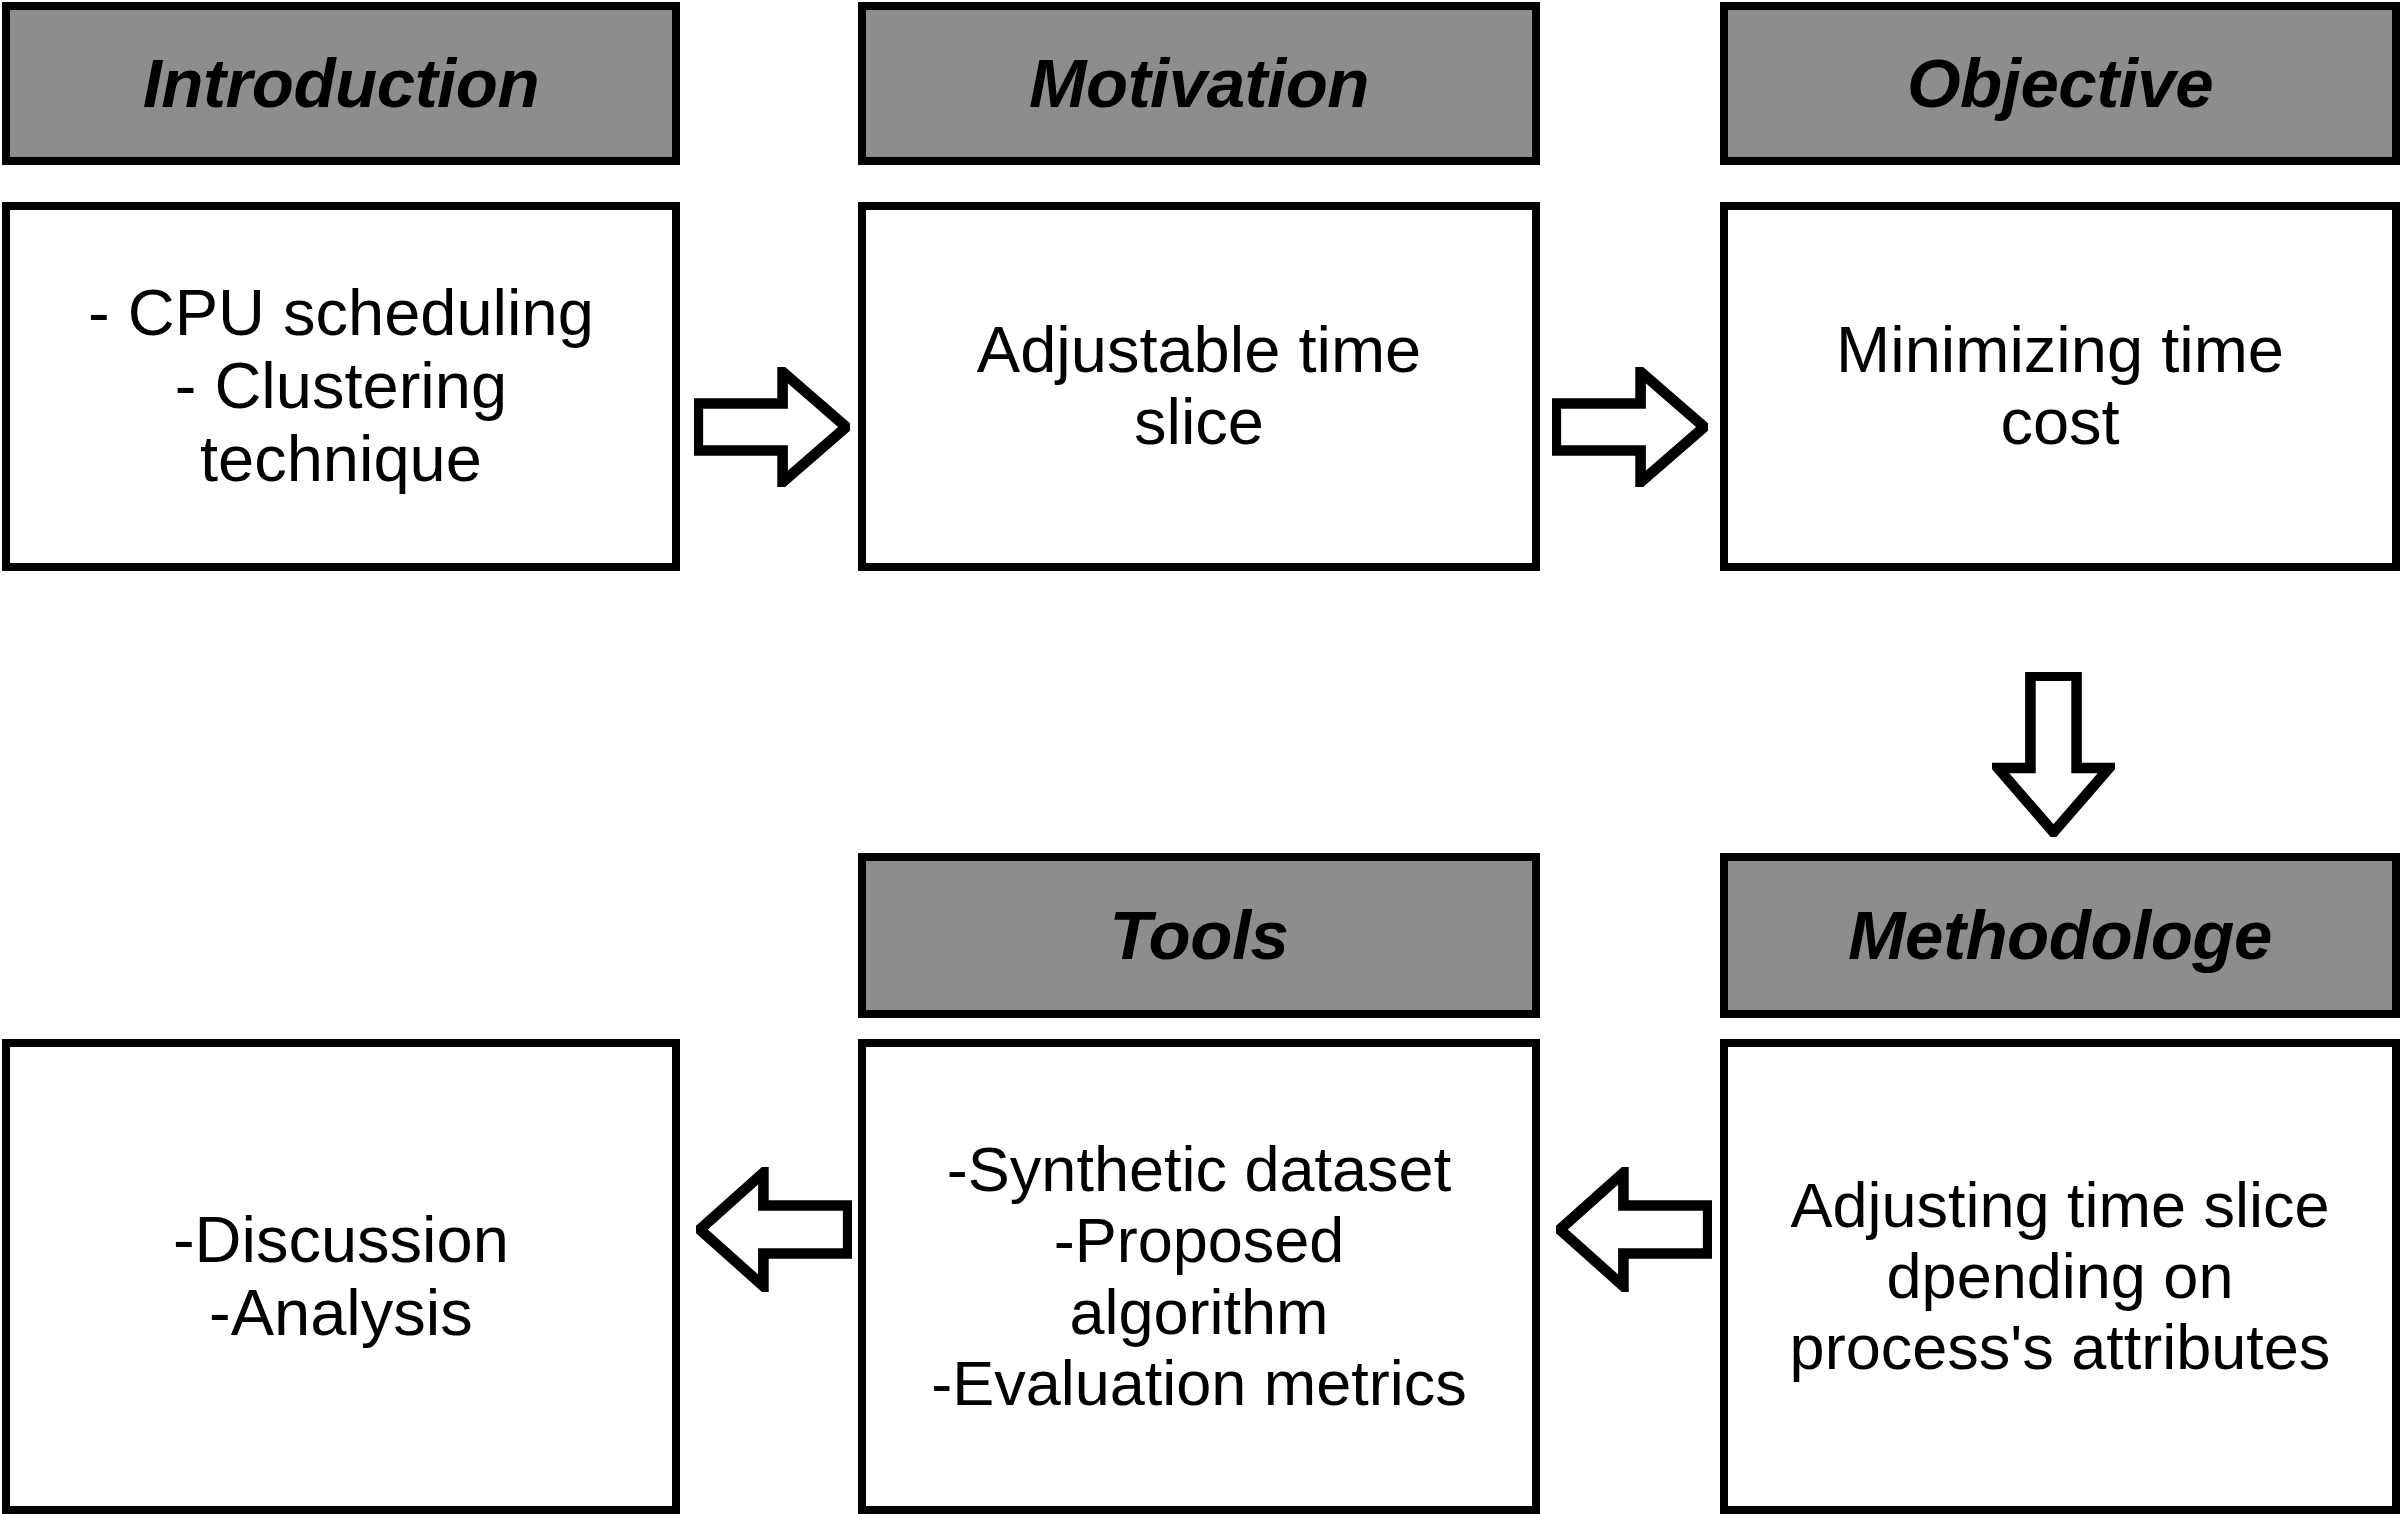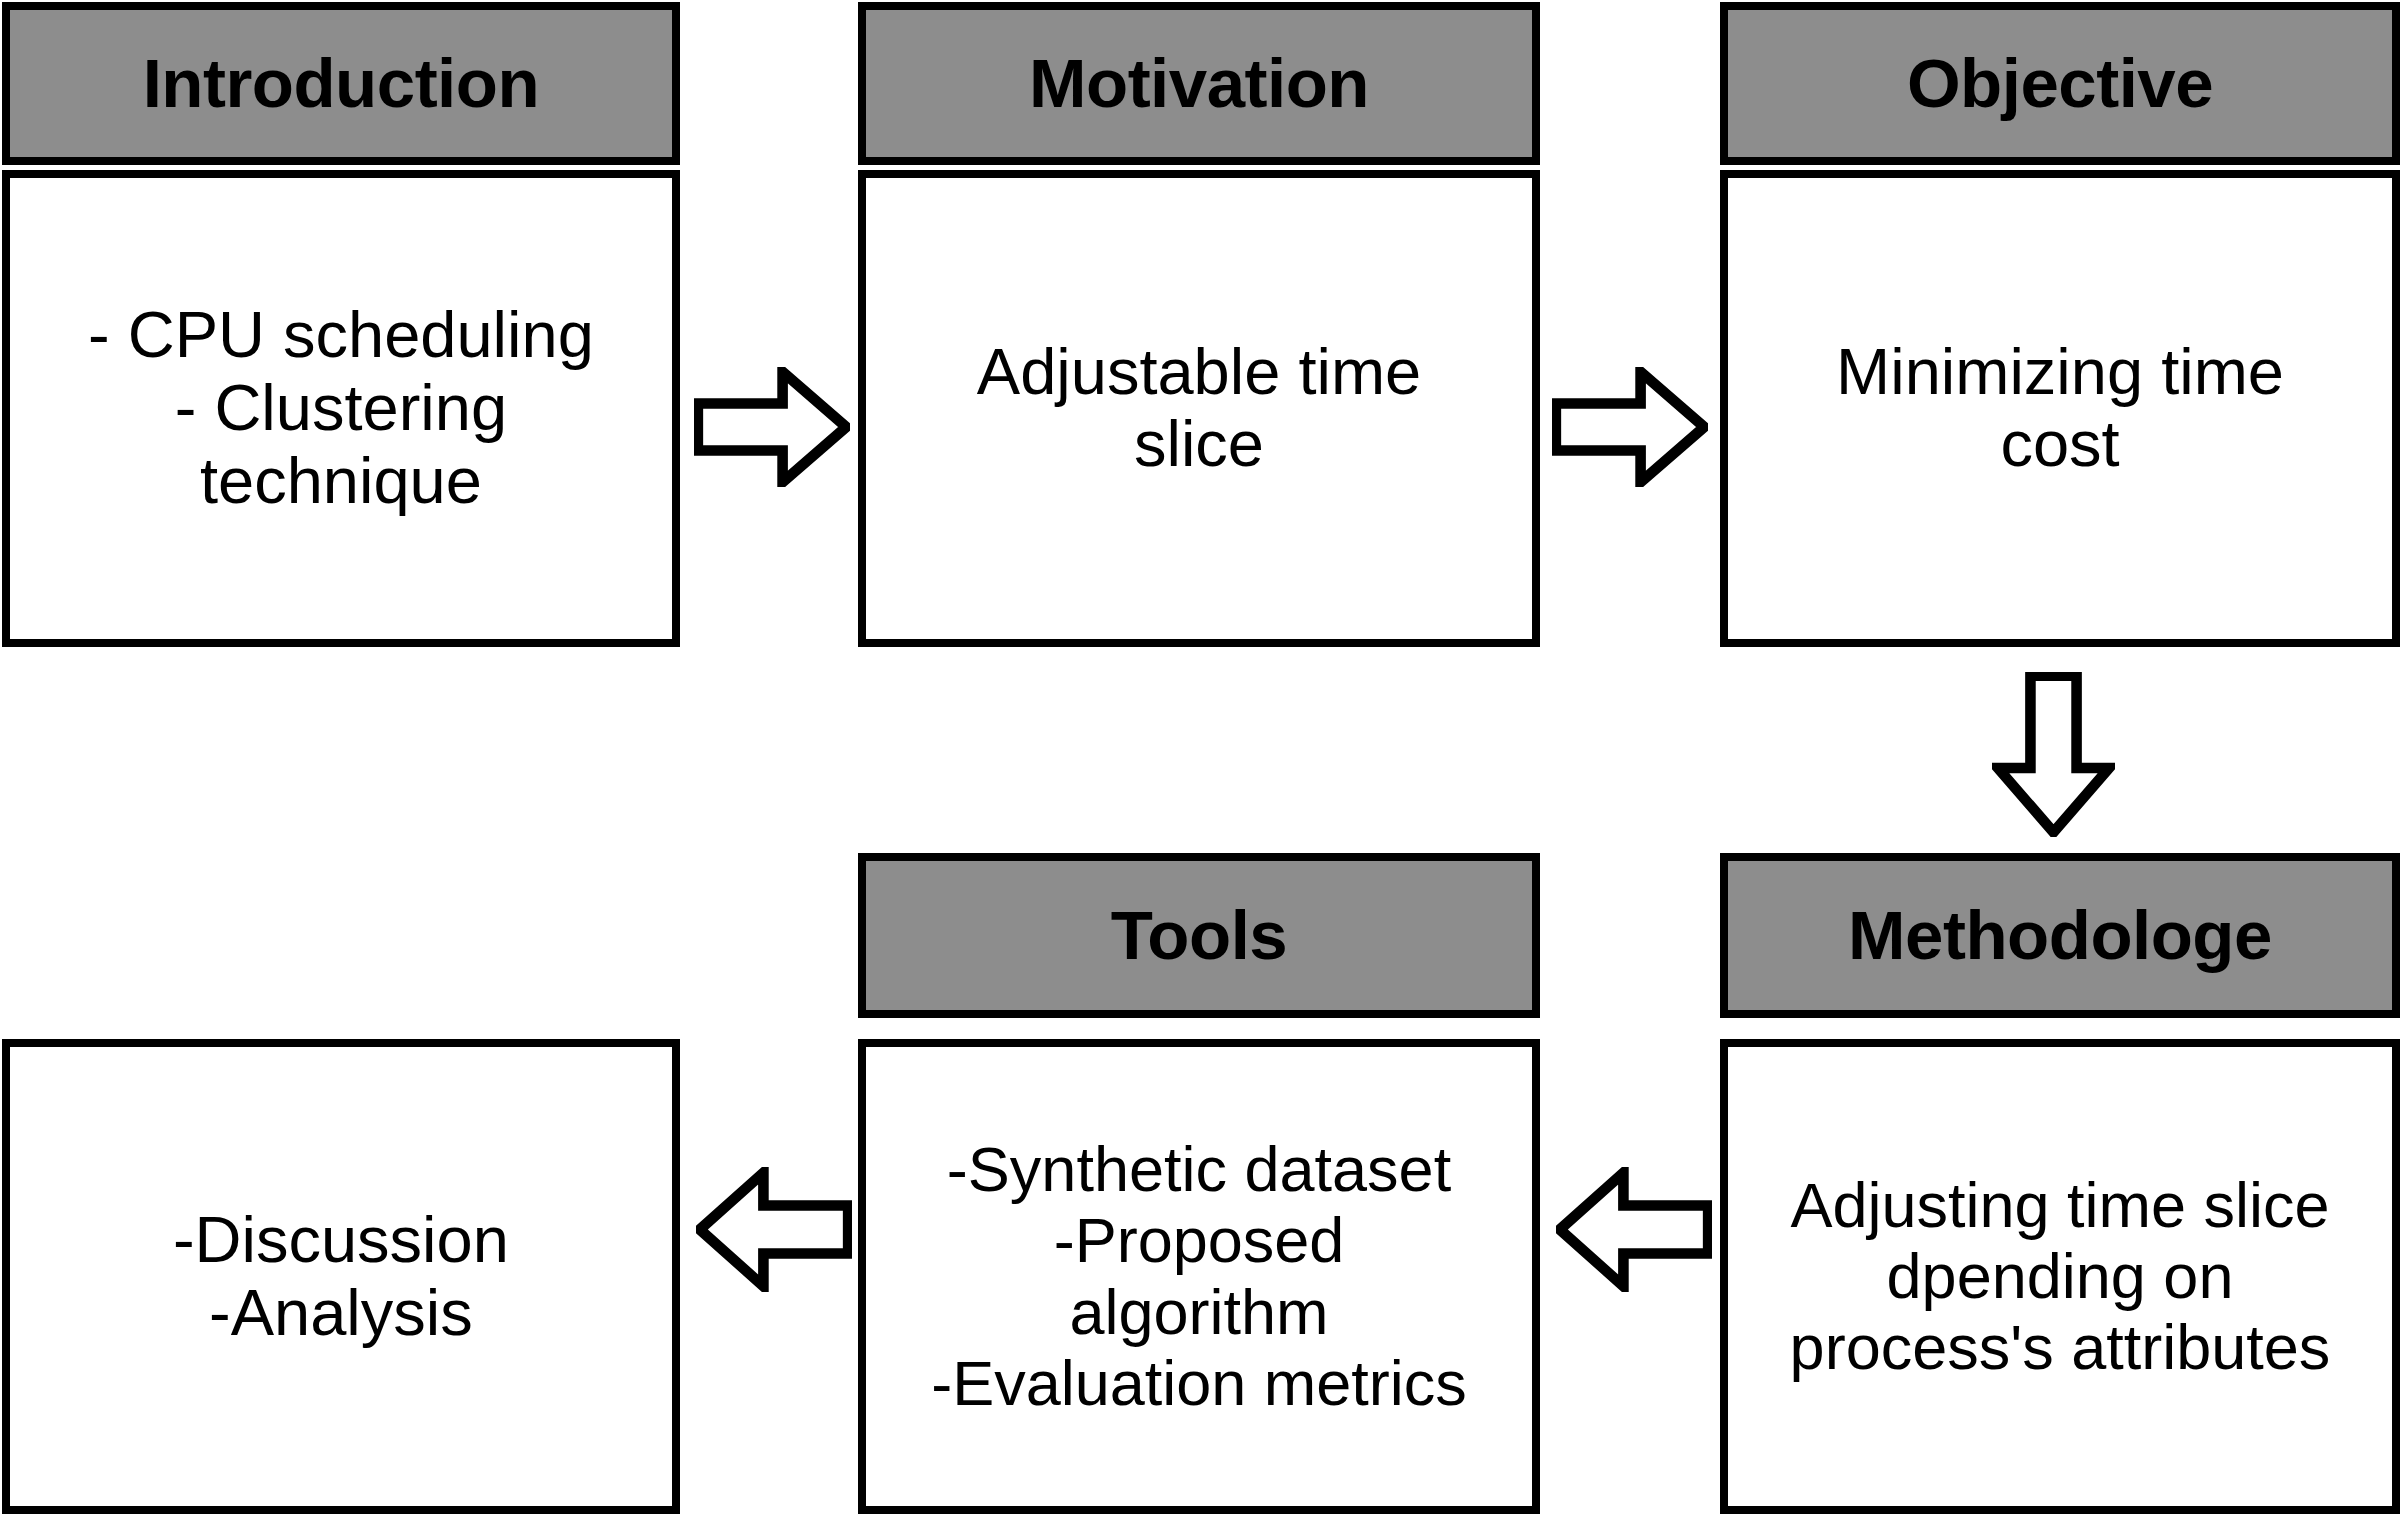--- a/index.html
+++ b/index.html
@@ -27,20 +27,21 @@
     width: 100%;
     box-sizing: border-box;
     background: #8d8d8d;
     border: 8.6px solid #000000;
     display: flex;
     align-items: center;
     justify-content: center;
     font-weight: bold;
     color: #000000;
     letter-spacing: -0.5px;
+    font-style: italic;
   }
   .stage-body {
     position: absolute;
     left: 0;
     width: 100%;
     box-sizing: border-box;
     background: #ffffff;
     border: 8.6px solid #000000;
     display: flex;
     align-items: center;
@@ -50,21 +51,21 @@
   }
   .stage-body .body-text {
     width: 100%;
     padding: 0 9.6px;
     box-sizing: border-box;
     white-space: pre-line;
   }
 
   
   .row1 .stage-header { height: 163px; font-size: 69px; }
-  .row1 .stage-body   { top: 168px; height: 477px; font-size: 65px; line-height: 1.12; }
+  .row1 .stage-body   { top: 200px; height: 369px; font-size: 65px; line-height: 1.12; }
 
   
   .row2 .stage-header { height: 165px; font-size: 69px; }
   .row2 .stage-body   { top: 186px; height: 475px; font-size: 65px; line-height: 1.12; }
 
   
   #stage-introduction { left: 1.9px;    top: 1.9px;   width: 678px; height: 663px; }
   #stage-motivation   { left: 858px;  top: 1.9px;   width: 682px; height: 663px; }
   #stage-objective    { left: 1720px; top: 1.9px;   width: 680px; height: 663px; }
   #stage-conclusions  { left: 1.9px;    top: 853px; width: 678px; height: 661px; }

